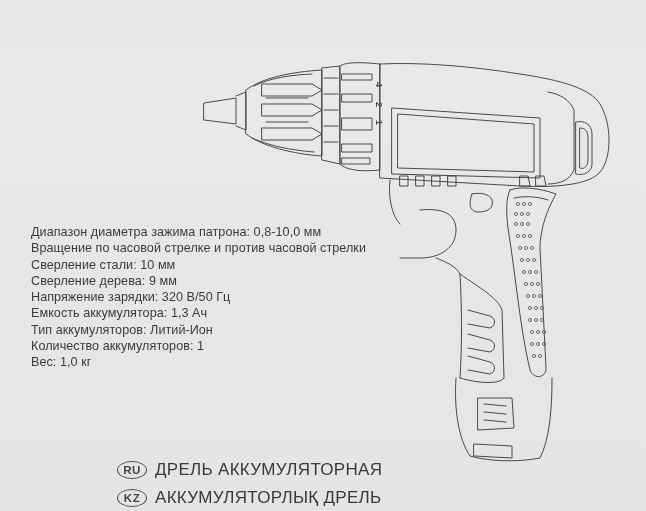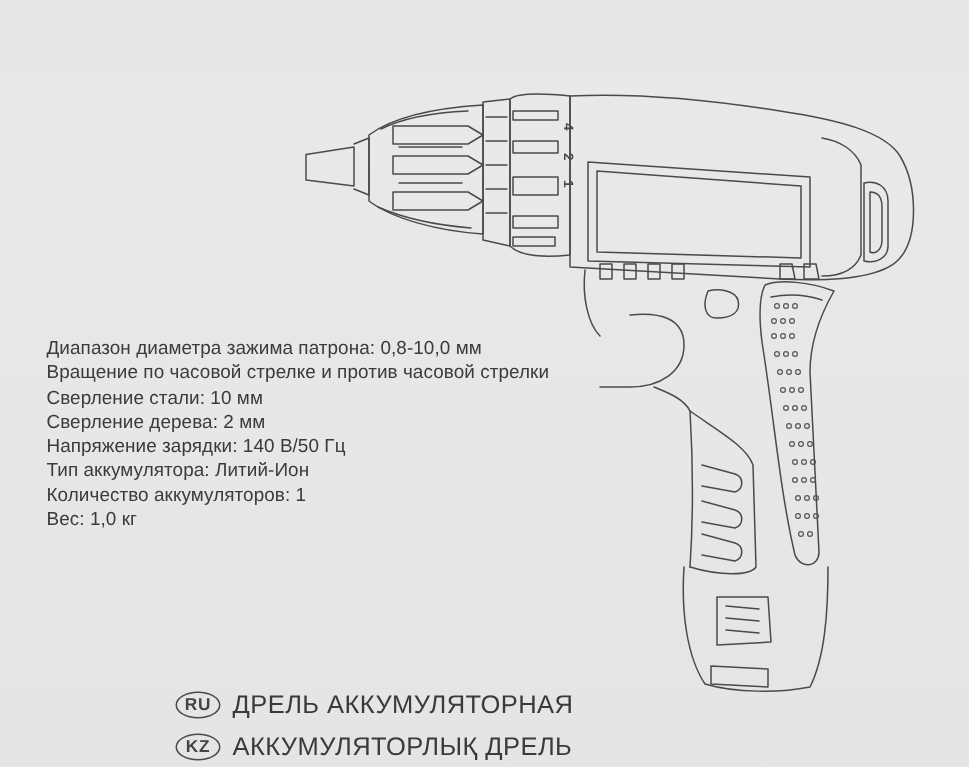--- a/index.html
+++ b/index.html
@@ -135,23 +135,24 @@
       <text x="376" y="34" transform="rotate(90 376 34)">4</text>
       <text x="376" y="54" transform="rotate(90 376 54)">2</text>
       <text x="376" y="72" transform="rotate(90 376 72)">1</text>
     </g>
   </svg>
 
   <div class="specs">
     <div class="spec-line">Диапазон диаметра зажима патрона: 0,8-10,0 мм</div>
     <div class="spec-line">Вращение по часовой стрелке и против часовой стрелки</div>
     <div class="spec-line">Сверление стали: 10 мм</div>
-    <div class="spec-line">Сверление дерева: 2 мм</div>
-    <div class="spec-line">Напряжение зарядки: 140 В/50 Гц</div>
-    <div class="spec-line">Тип аккумулятора: Литий-Ион</div>
+    <div class="spec-line">Сверление дерева: 9 мм</div>
+    <div class="spec-line">Напряжение зарядки: 320 В/50 Гц</div>
+    <div class="spec-line">Емкость аккумулятора: 1,3 Ач</div>
+    <div class="spec-line">Тип аккумуляторов: Литий-Ион</div>
     <div class="spec-line">Количество аккумуляторов: 1</div>
     <div class="spec-line">Вес: 1,0 кг</div>
   </div>
 
   <div class="titles">
     <div class="title-row">
       <span class="lang-badge">RU</span>
       <span class="title-text">ДРЕЛЬ АККУМУЛЯТОРНАЯ</span>
     </div>
     <div class="title-row">

